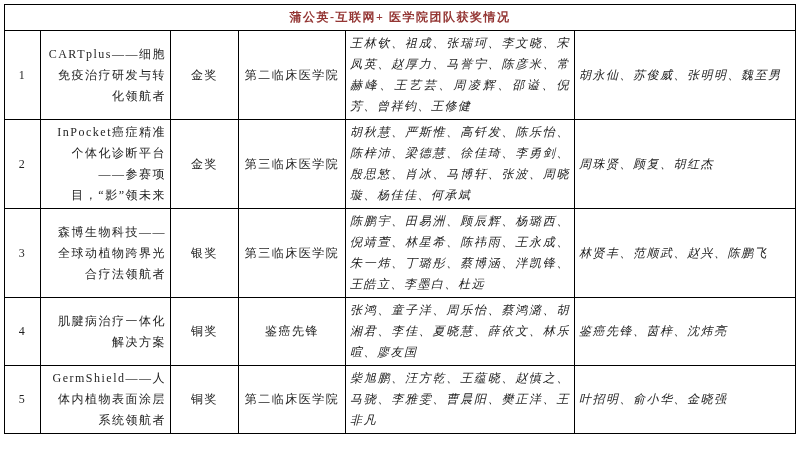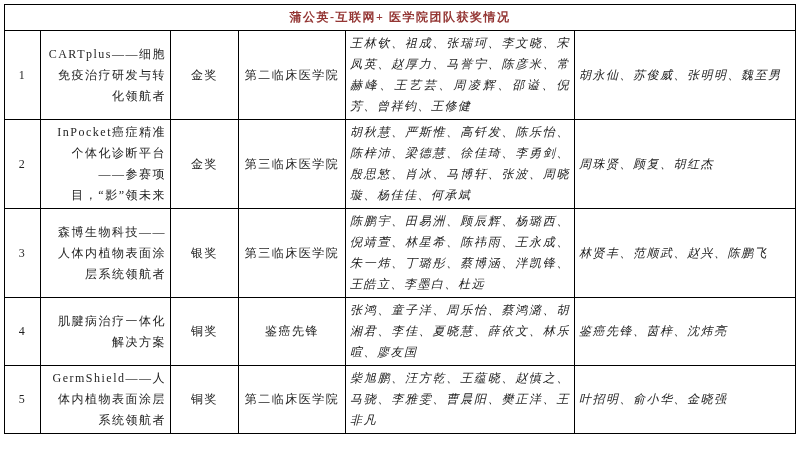--- a/index.html
+++ b/index.html
@@ -88,21 +88,21 @@
       <tr class="r-tall">
         <td class="c-no">2</td>
         <td class="c-project">InPocket癌症精准个体化诊断平台——参赛项目，“影”领未来</td>
         <td class="c-award">金奖</td>
         <td class="c-unit">第三临床医学院</td>
         <td class="c-members">胡秋慧、严斯惟、高钎发、陈乐怡、陈梓沛、梁德慧、徐佳琦、李勇剑、殷思慜、肖冰、马博轩、张波、周晓璇、杨佳佳、何承斌</td>
         <td class="c-advisors">周珠贤、顾复、胡红杰</td>
       </tr>
       <tr class="r-tall">
         <td class="c-no">3</td>
-        <td class="c-project">森博生物科技——人体内植物表面涂层系统领航者</td>
+        <td class="c-project">森博生物科技——全球动植物跨界光合疗法领航者</td>
         <td class="c-award">银奖</td>
         <td class="c-unit">第三临床医学院</td>
         <td class="c-members">陈鹏宇、田易洲、顾辰辉、杨璐西、倪靖萱、林星希、陈祎雨、王永成、朱一炜、丁璐彤、蔡博涵、泮凯锋、王皓立、李墨白、杜远</td>
         <td class="c-advisors">林贤丰、范顺武、赵兴、陈鹏飞</td>
       </tr>
       <tr class="r-mid">
         <td class="c-no">4</td>
         <td class="c-project">肌腱病治疗一体化解决方案</td>
         <td class="c-award">铜奖</td>
         <td class="c-unit">鉴癌先锋</td>

